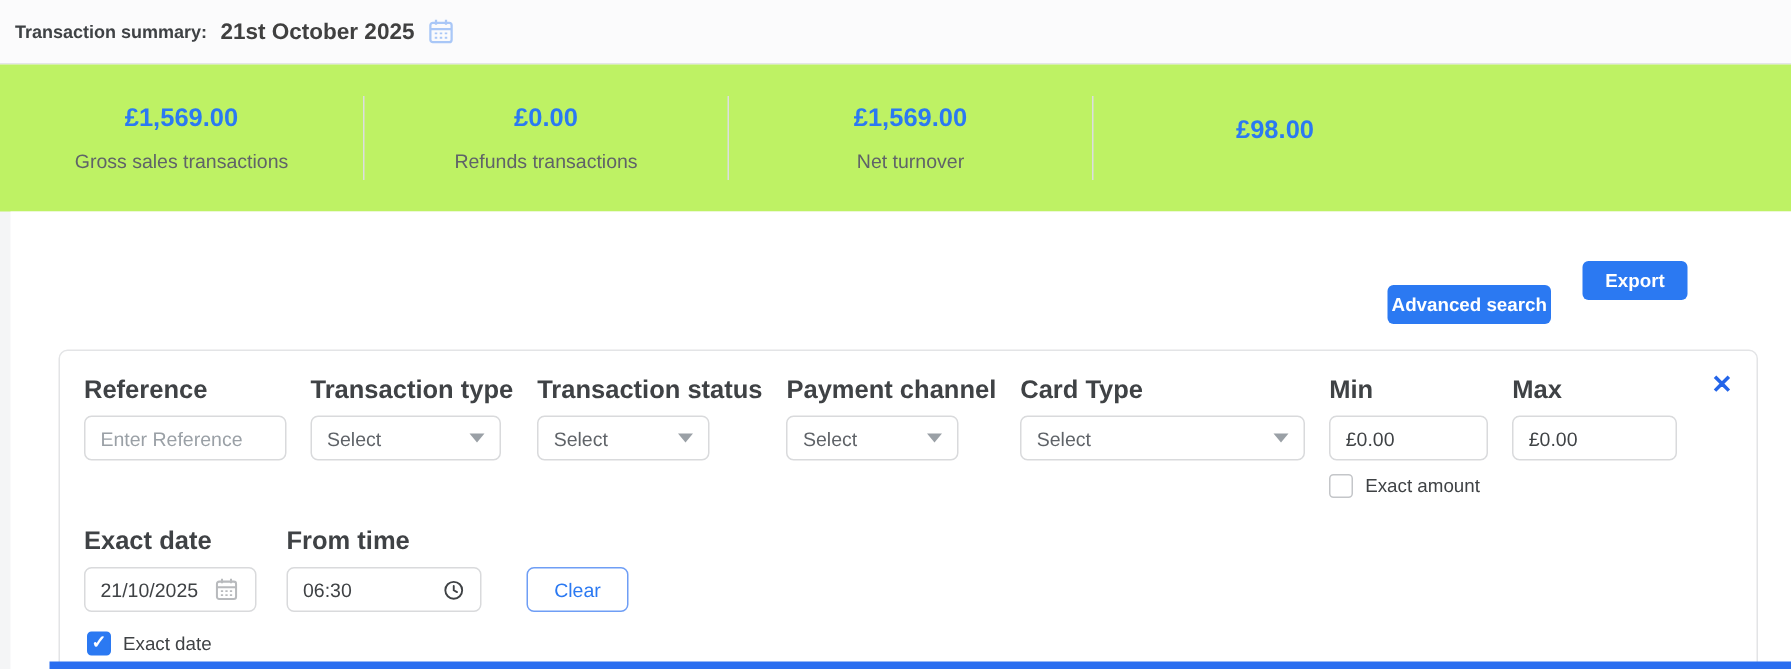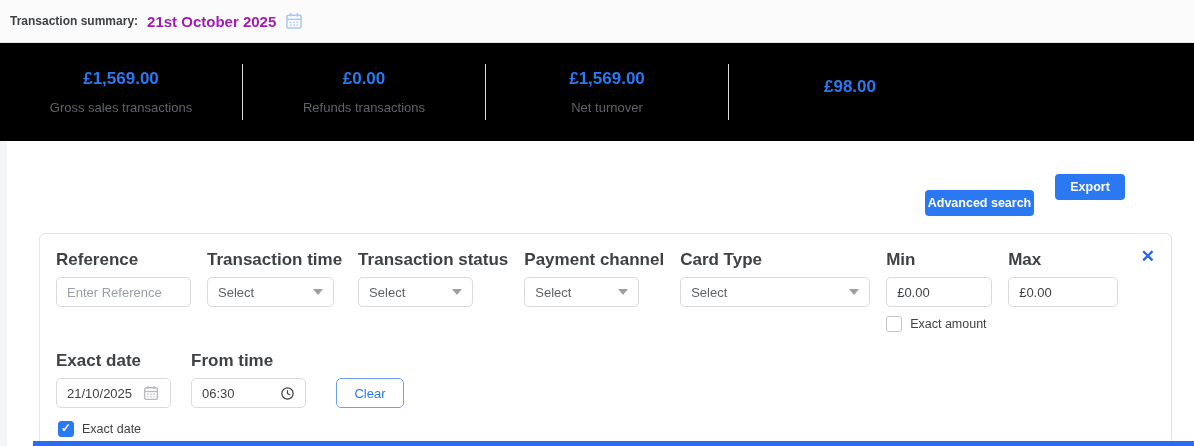--- a/index.html
+++ b/index.html
@@ -3,25 +3,25 @@
 <meta charset="utf-8">
 <style>
   * { margin:0; padding:0; box-sizing:border-box; }
   html,body { width:1194px; height:446px; overflow:hidden;
     font-family:"Liberation Sans", sans-serif; background:#f4f5f6; }
 
   
   .header { height:43px; background:#fbfbfc; border-bottom:1px solid #e4e5e7;
     display:flex; align-items:center; padding-left:10px; }
   .header-title { font-size:12px; font-weight:700; color:#3f4245; }
-  .header-date { margin-left:9px; font-size:15px; font-weight:700; color:#a21caf; cursor:pointer; }
+  .header-date { margin-left:9px; font-size:15px; font-weight:700; color:#404040; cursor:pointer; }
   .header-cal { margin-left:8px; color:#a9c7f7; display:flex; align-items:center; cursor:pointer; }
 
   
-  .stats { height:98px; display:flex; align-items:center; background:#000000; }
+  .stats { height:98px; display:flex; align-items:center; background:#bef264; }
   .stat { width:242px; text-align:center; }
   .stat-value { font-size:17px; font-weight:700; color:#2b79f2; margin-bottom:11px; }
   .stat-label { font-size:13px; color:#5f6368; }
   .stat-sep { width:1px; height:56px; background:#dcdde0; }
 
   
   .panel { position:absolute; top:141px; left:7px; right:0; bottom:0; background:#ffffff; }
   .toolbar { display:flex; justify-content:flex-end; gap:21px; padding:33px 69px 0 0; }
   .btn { border:none; border-radius:4px; height:26px; font-family:inherit;
     font-size:12.5px; font-weight:600; cursor:pointer; }
@@ -38,21 +38,21 @@
   .control { height:30px; border:1px solid #d9dadc; border-radius:5px; background:#fff;
     display:flex; align-items:center; padding:0 10px; font-size:13px; color:#3f4245; }
   .control input { border:none; outline:none; width:100%; font-family:inherit;
     font-size:13px; color:#3f4245; background:transparent; }
   .control input::placeholder { color:#9aa0a6; }
   .select { cursor:pointer; color:#5f6368; justify-content:space-between; }
   .chev { width:0; height:0; border-left:5px solid transparent; border-right:5px solid transparent;
     border-top:6px solid #9aa0a6; margin-left:8px; }
   .w-ref{width:135px}.w-ttype{width:127px}.w-tstat{width:115px}.w-pchan{width:115px}
   .w-card{width:190px}.w-min{width:106px}.w-max{width:110px}
-  .w-date{width:115px}.w-ftime{width:115px}.w-ttime{width:117px}
+  .w-date{width:115px}.w-ftime{width:130px}.w-ttime{width:117px}
   .icon-right { margin-left:auto; display:flex; align-items:center; color:#b8babd; cursor:pointer; }
   .icon-clock { color:#3f4245; }
   .close-x { margin-left:auto; margin-top:-2px; color:#2465e9; font-size:17px;
     font-weight:700; line-height:1; cursor:pointer; }
 
   .chk-row { display:flex; align-items:center; gap:8px; margin-top:9px; }
   .chk-row label { font-size:12.5px; color:#3f4245; cursor:pointer; }
   input[type="checkbox"] { appearance:none; -webkit-appearance:none; width:16px; height:16px;
     border:1.5px solid #c4c6c9; border-radius:3px; background:#fff; cursor:pointer; position:relative; flex:none; }
   input[type="checkbox"]:checked { background:#2b79f2; border-color:#2b79f2; }
@@ -116,21 +116,21 @@
 
       <div class="row1">
         <div class="field">
           <span class="field-label">Reference</span>
           <div class="control w-ref">
             <input type="text" placeholder="Enter Reference" style="">
           </div>
         </div>
 
         <div class="field">
-          <span class="field-label">Transaction time</span>
+          <span class="field-label">Transaction type</span>
           <div class="control select w-ttype">
             <span>Select</span>
             <span class="chev"></span>
           </div>
         </div>
 
         <div class="field">
           <span class="field-label">Transaction status</span>
           <div class="control select w-tstat">
             <span>Select</span>

